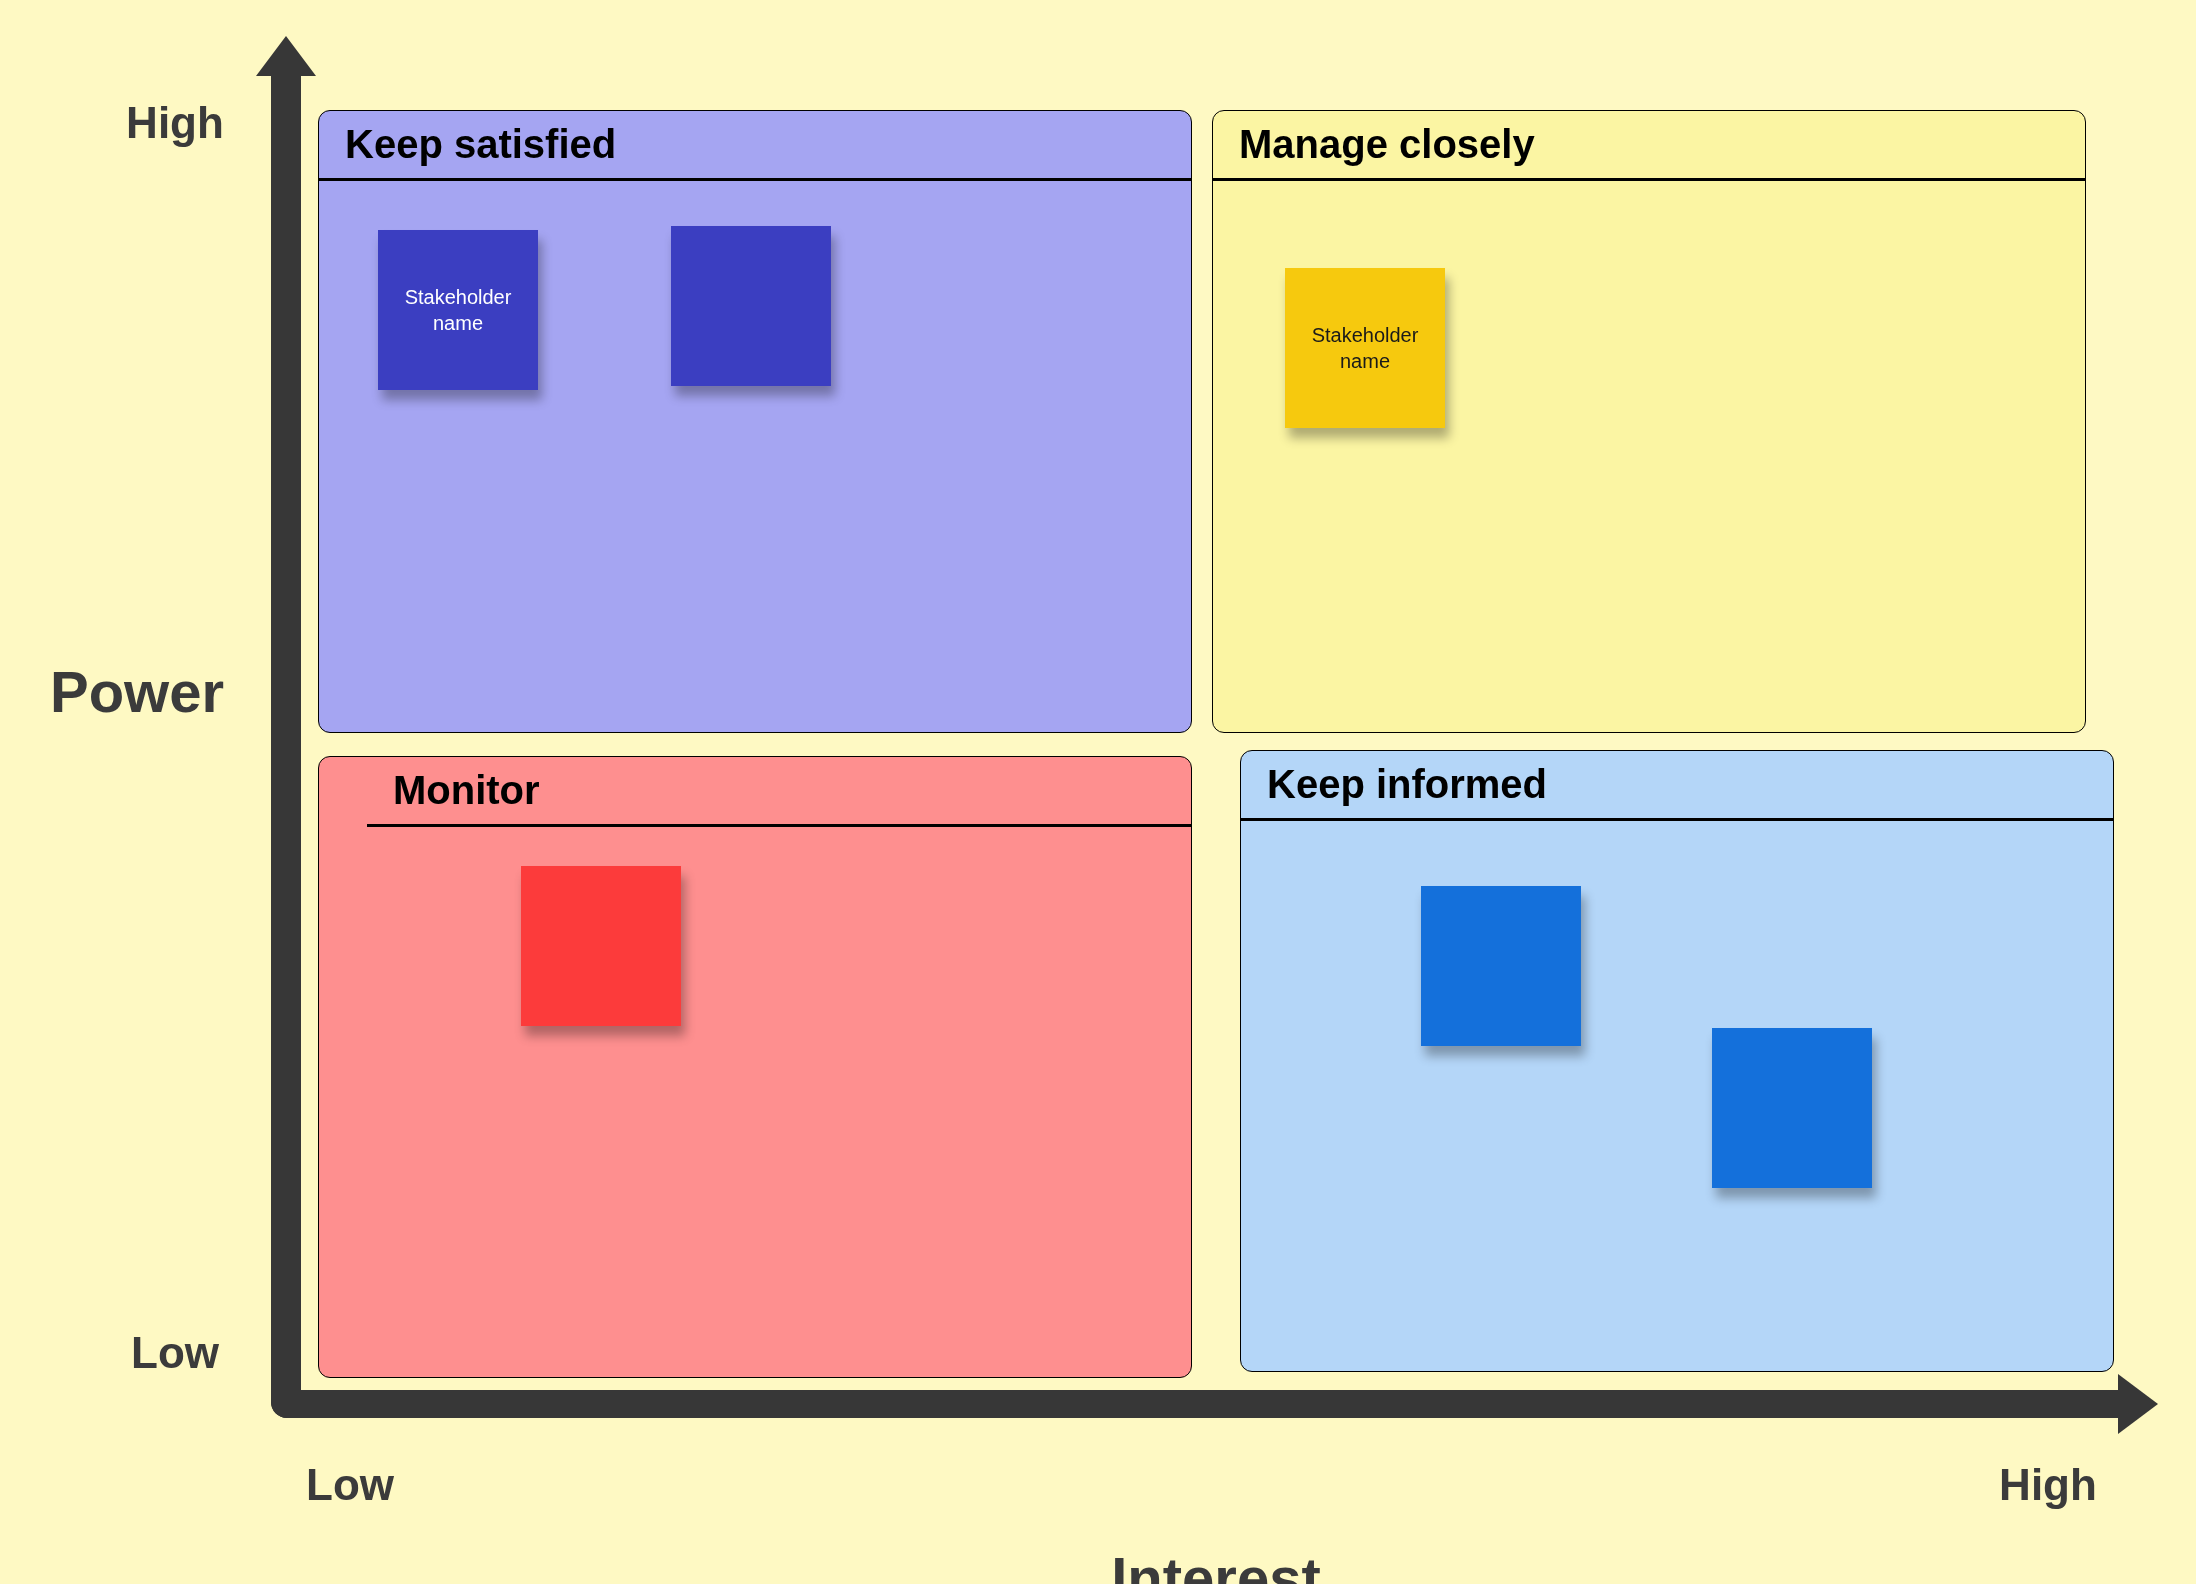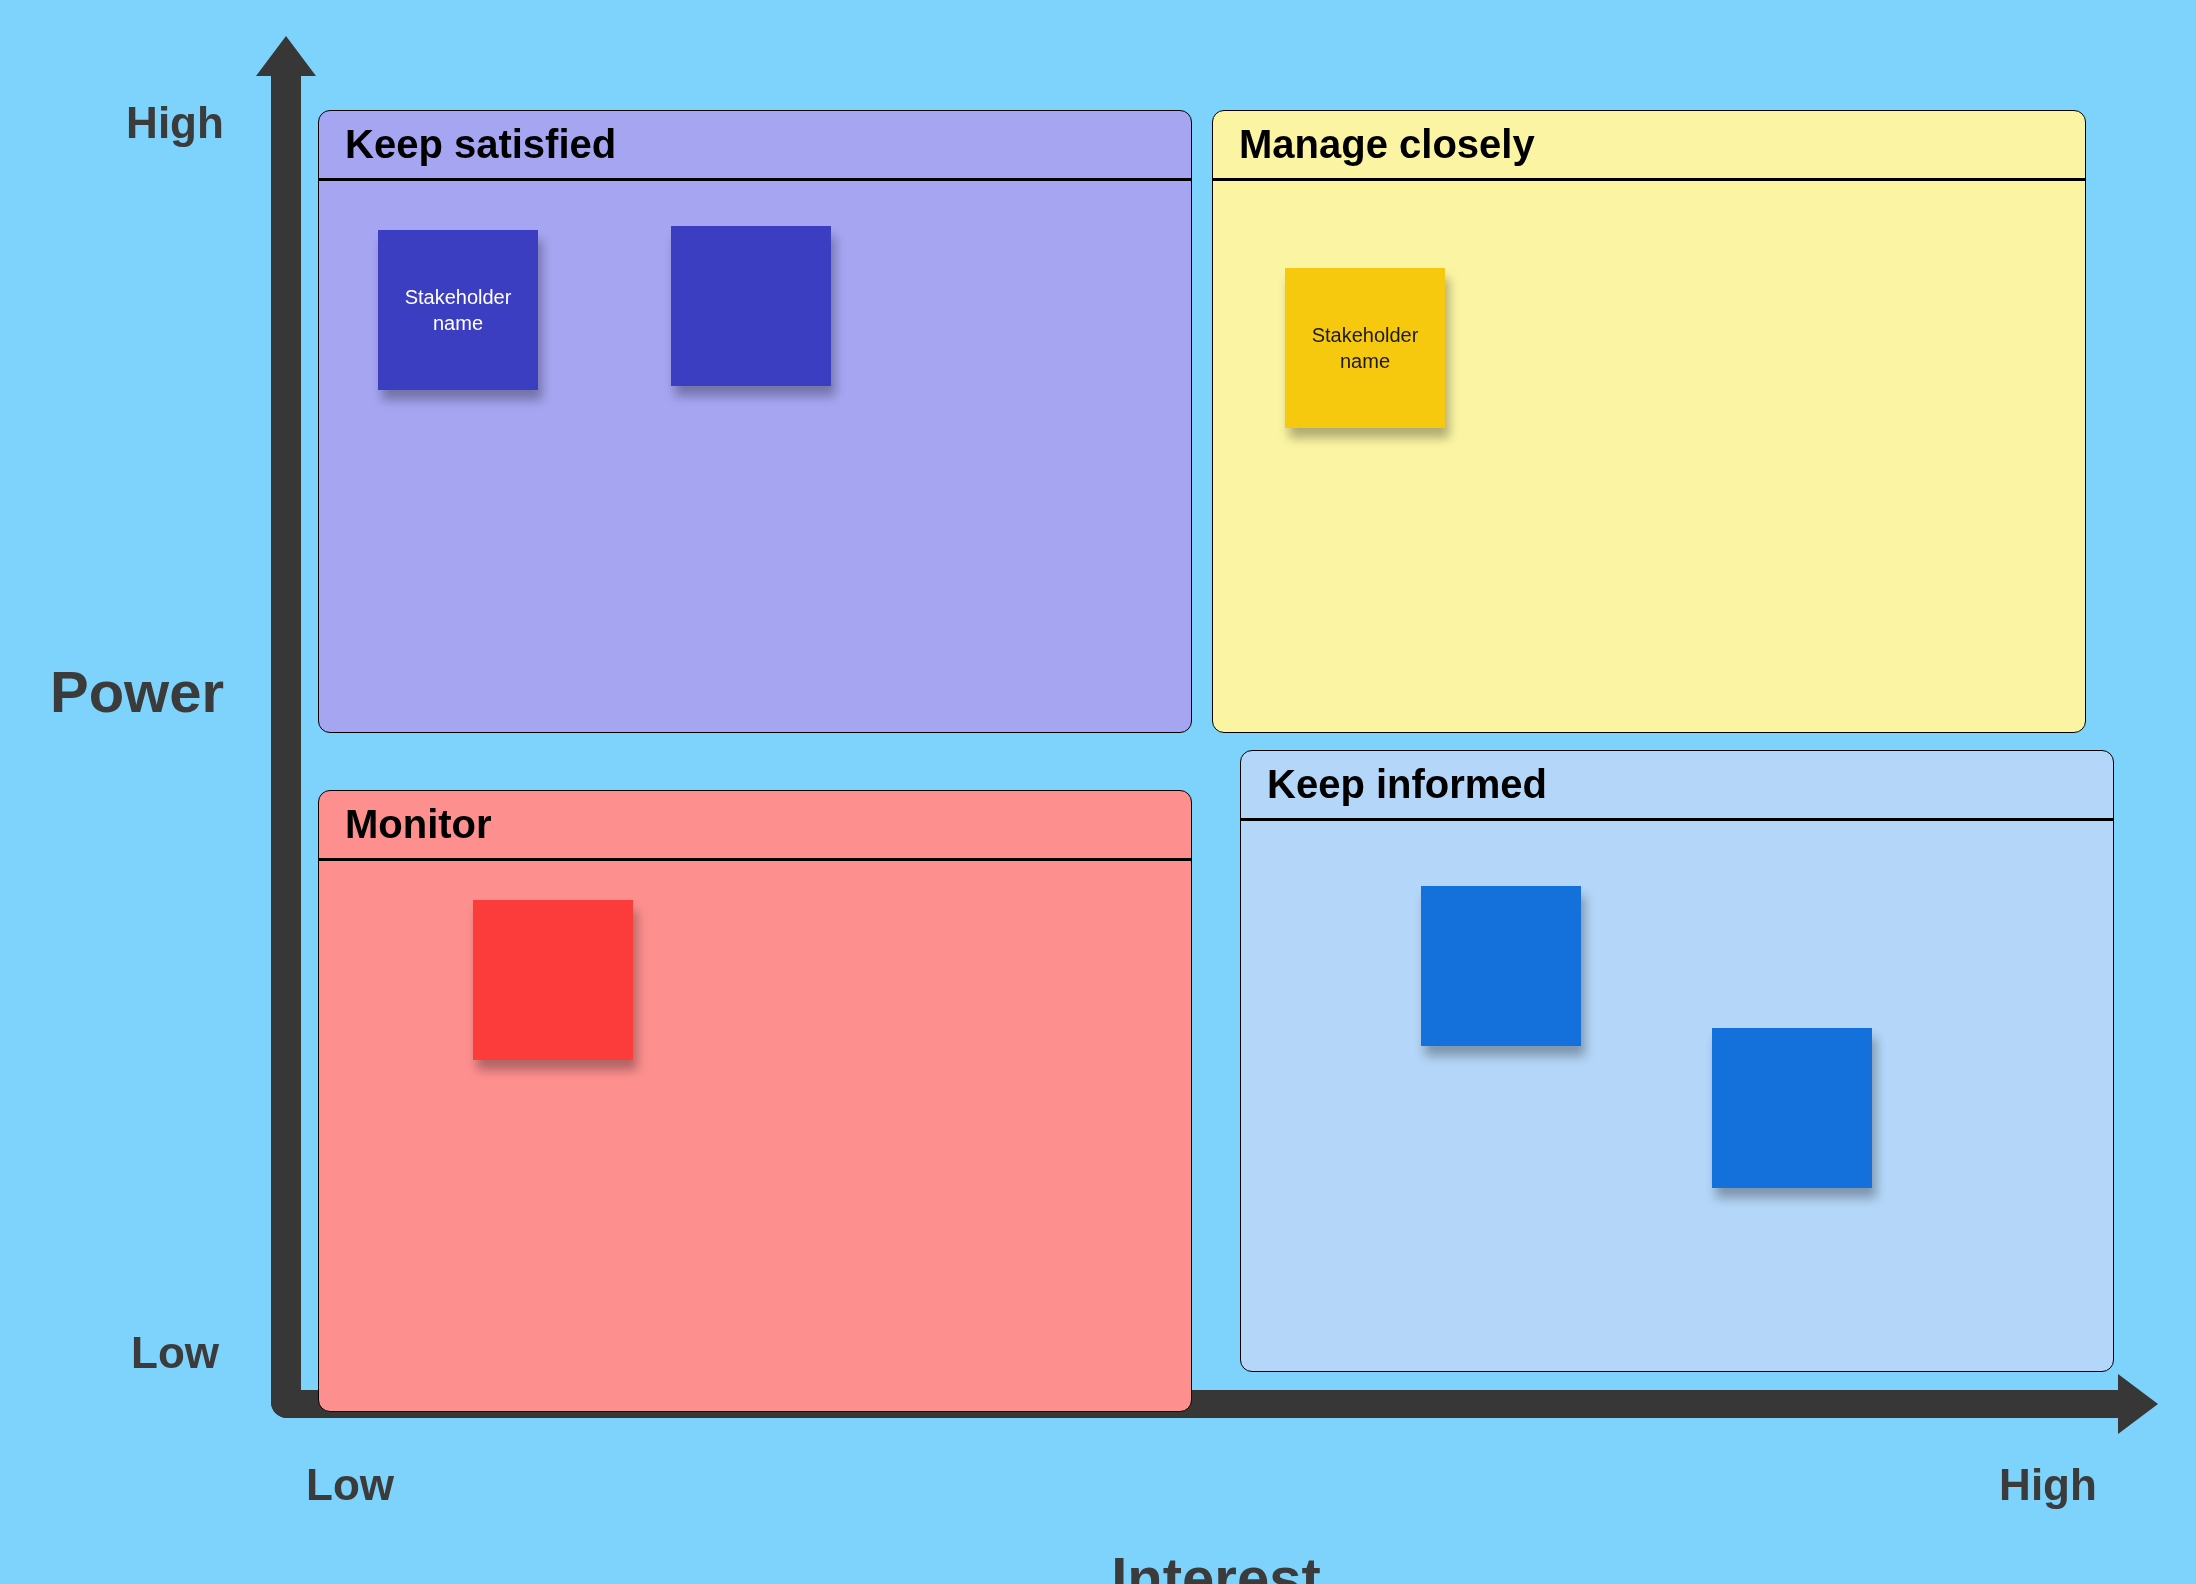--- a/index.html
+++ b/index.html
@@ -5,21 +5,21 @@
   html, body {
     margin: 0;
     padding: 0;
     background: #ffffff;
     font-family: "Liberation Sans", sans-serif;
   }
   .canvas {
     position: relative;
     width: 2196px;
     height: 1584px;
-    background: #7dd3fc;
+    background: #fef9c3;
     overflow: hidden;
   }
 
   
   .y-shaft {
     position: absolute;
     left: 271px; top: 70px;
     width: 30px; height: 1348px;
     border-bottom-left-radius: 16px;
   }
@@ -64,21 +64,21 @@
 
   
   .quadrant {
     position: absolute;
     border: 1px solid #000000;
     border-radius: 12px;
     box-sizing: border-box;
   }
   .q-tl { left: 318px;  top: 110px; width: 874px; height: 623px; }
   .q-tr { left: 1212px; top: 110px; width: 874px; height: 623px; }
-  .q-bl { left: 318px;  top: 790px; width: 874px; height: 622px; }
+  .q-bl { left: 318px;  top: 756px; width: 874px; height: 622px; padding-left: 48px; }
   .q-br { left: 1212px; top: 750px; width: 874px; height: 622px; margin-left: 28px; }
 
   .q-header {
     height: 67px;
     border-bottom: 3px solid #000000;
     display: flex;
     align-items: center;
     padding-left: 26px;
     font-size: 40px;
     font-weight: bold;

